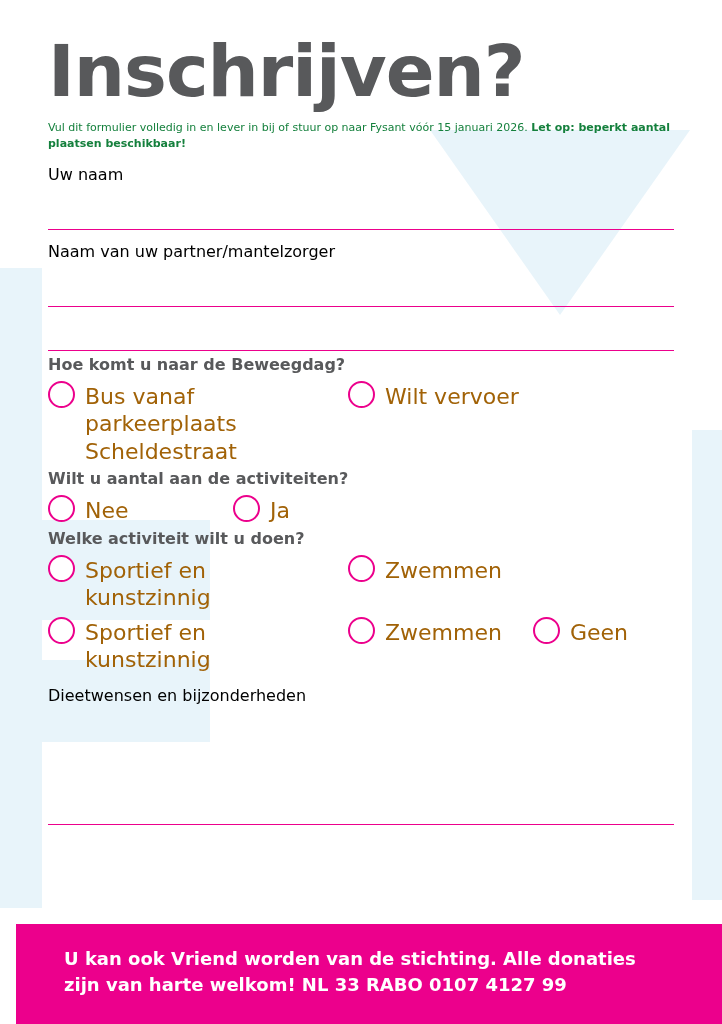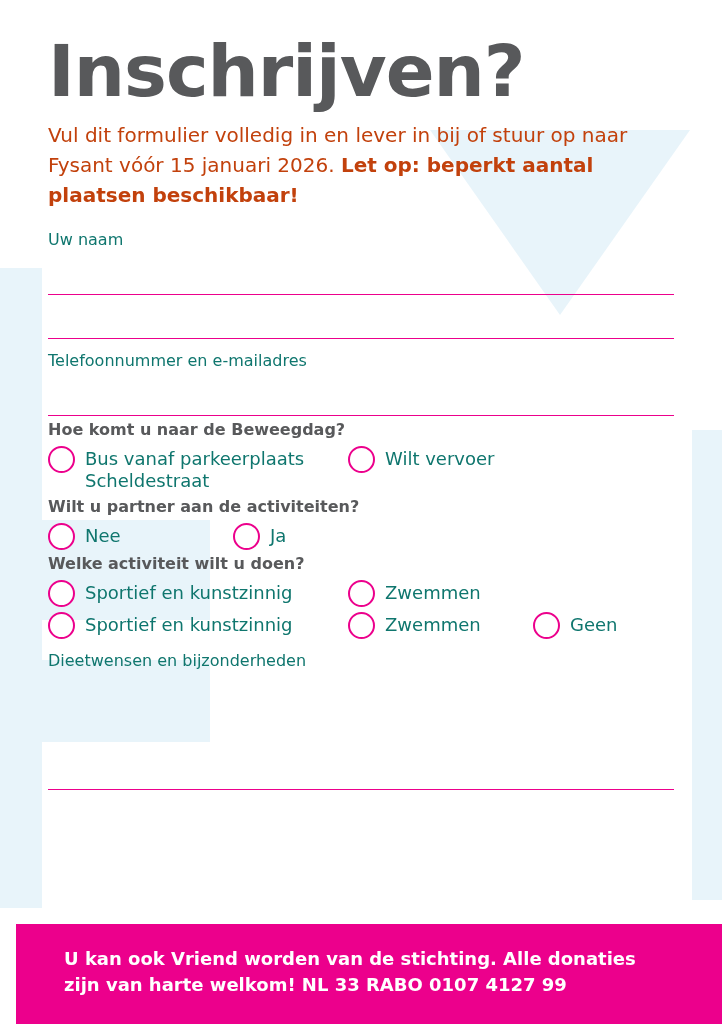--- a/index.html
+++ b/index.html
@@ -71,32 +71,32 @@
     font-size: 72px;
     font-weight: bold;
     color: #58595b;
     letter-spacing: -1px;
     margin: 0;
     padding-top: 34px;
     line-height: 1.05;
   }
 
   .intro {
-    color: #c2410c;
-    font-size: 20px;
+    color: #15803d;
+    font-size: 11px;
     line-height: 1.5;
     margin-top: 10px;
     max-width: 630px;
   }
   .intro .bold {
     font-weight: bold;
   }
 
   .field-label {
-    color: #0f766e;
+    color: #000000;
     font-size: 16px;
     font-weight: 500;
     margin-top: 12px;
     margin-bottom: 2px;
   }
 
   .text-input {
     display: block;
     width: 100%;
     box-sizing: border-box;
@@ -135,22 +135,22 @@
     min-width: 27px;
     border: 2px solid #ec008c;
     border-radius: 50%;
     background: #ffffff;
     margin-right: 10px;
     margin-top: 1px;
     box-sizing: border-box;
     display: inline-block;
   }
   .opt-label {
-    font-size: 18px;
-    color: #0f766e;
+    font-size: 22px;
+    color: #a16207;
     line-height: 1.25;
     padding-top: 3px;
   }
 
   
   .c1 { width: 290px; }
   .c2 { width: 175px; }
 
   .textarea-box {
     width: 100%;
@@ -196,40 +196,40 @@
   <h1 class="title">Inschrijven?</h1>
 
   <p class="intro">
     <span>Vul dit formulier volledig in en lever in bij of stuur op naar Fysant vóór</span>
     <span>15 januari 2026. </span><span class="bold">Let op: beperkt aantal plaatsen beschikbaar!</span>
   </p>
 
   <div class="field-label">Uw naam</div>
   <input class="text-input" type="text" value="" style="">
 
+  <div class="field-label">Naam van uw partner/mantelzorger</div>
   <input class="text-input" type="text" value="" style="">
 
-  <div class="field-label">Telefoonnummer en e-mailadres</div>
   <input class="text-input" type="text" value="" style="">
 
   
   <div class="section-q">Hoe komt u naar de Beweegdag?</div>
   <div class="options">
     <div class="opt c1">
       <span class="radio"></span>
       <span class="opt-label">Bus vanaf parkeerplaats Scheldestraat</span>
     </div>
     <div class="opt c2">
       <span class="radio"></span>
       <span class="opt-label">Wilt vervoer</span>
     </div>
   </div>
 
   
-  <div class="section-q">Wilt u partner aan de activiteiten?</div>
+  <div class="section-q">Wilt u aantal aan de activiteiten?</div>
   <div class="options">
     <div class="opt c2">
       <span class="radio"></span>
       <span class="opt-label">Nee</span>
     </div>
     <div class="opt c1">
       <span class="radio"></span>
       <span class="opt-label">Ja</span>
     </div>
   </div>

